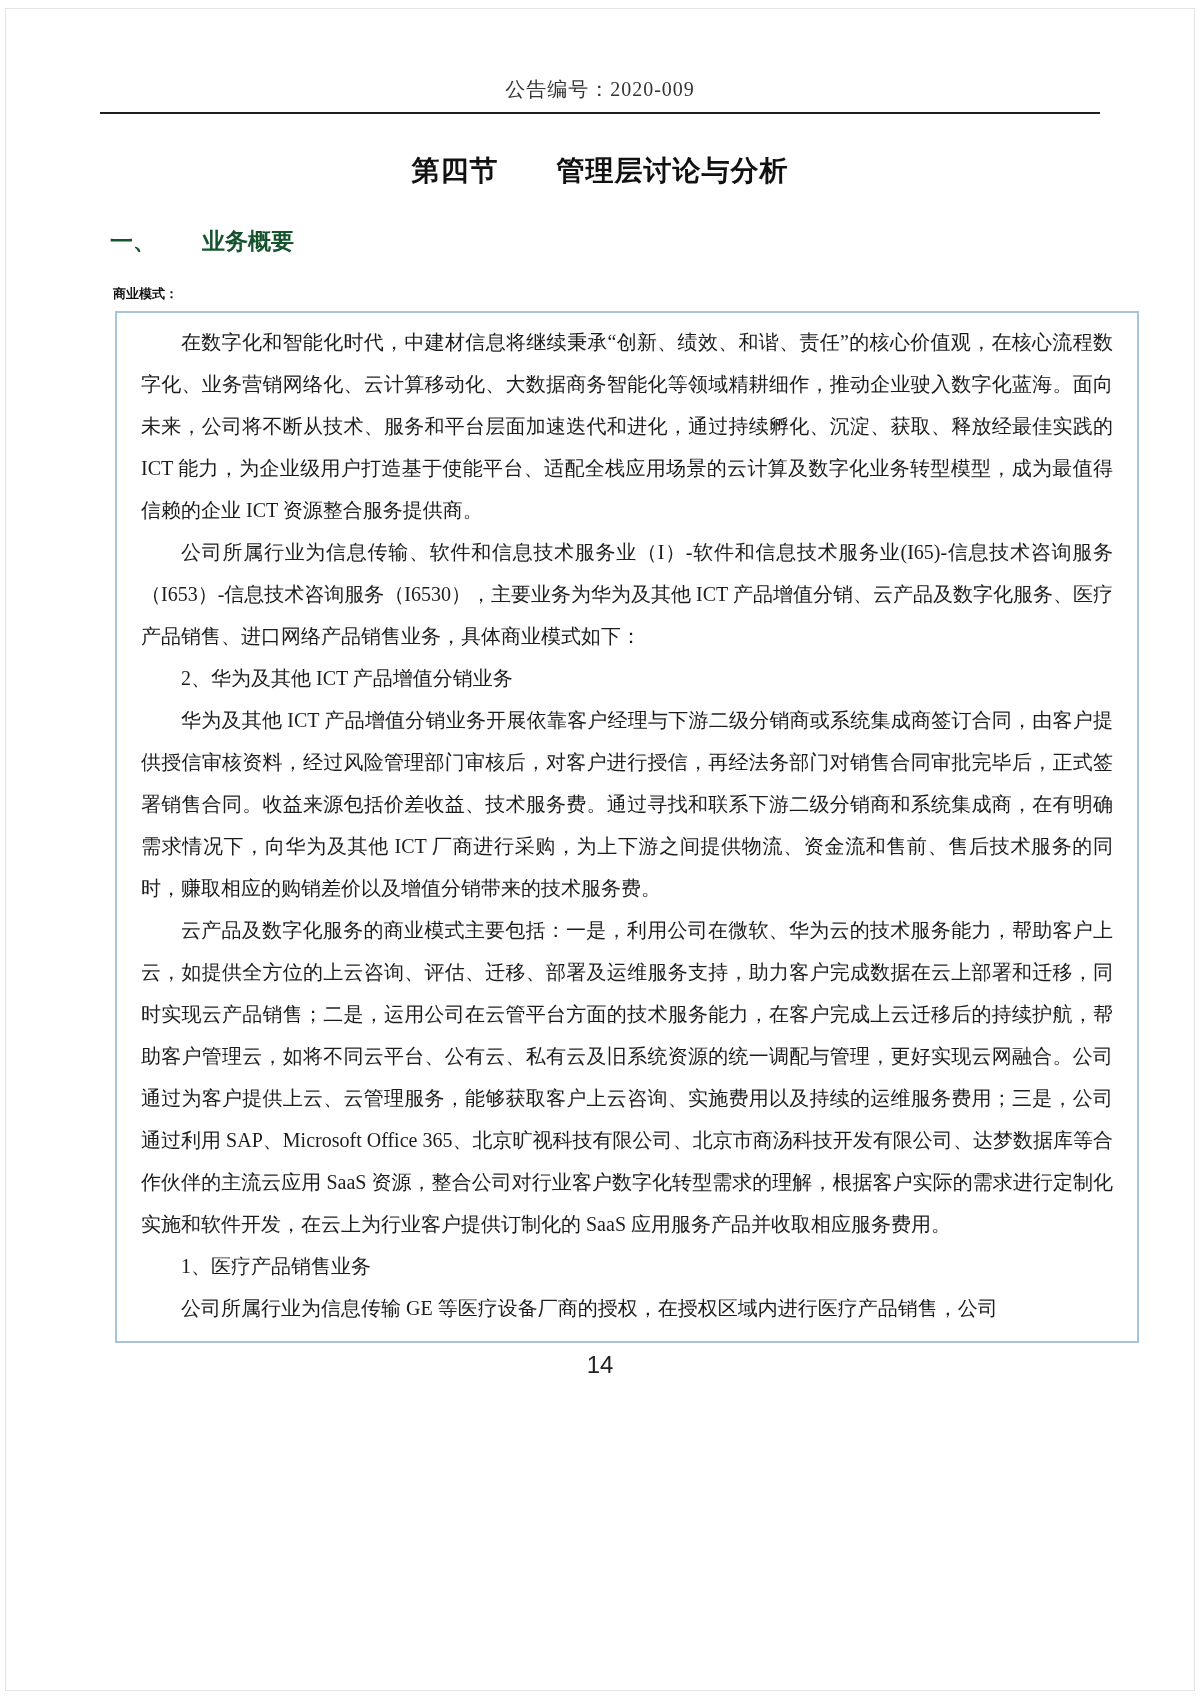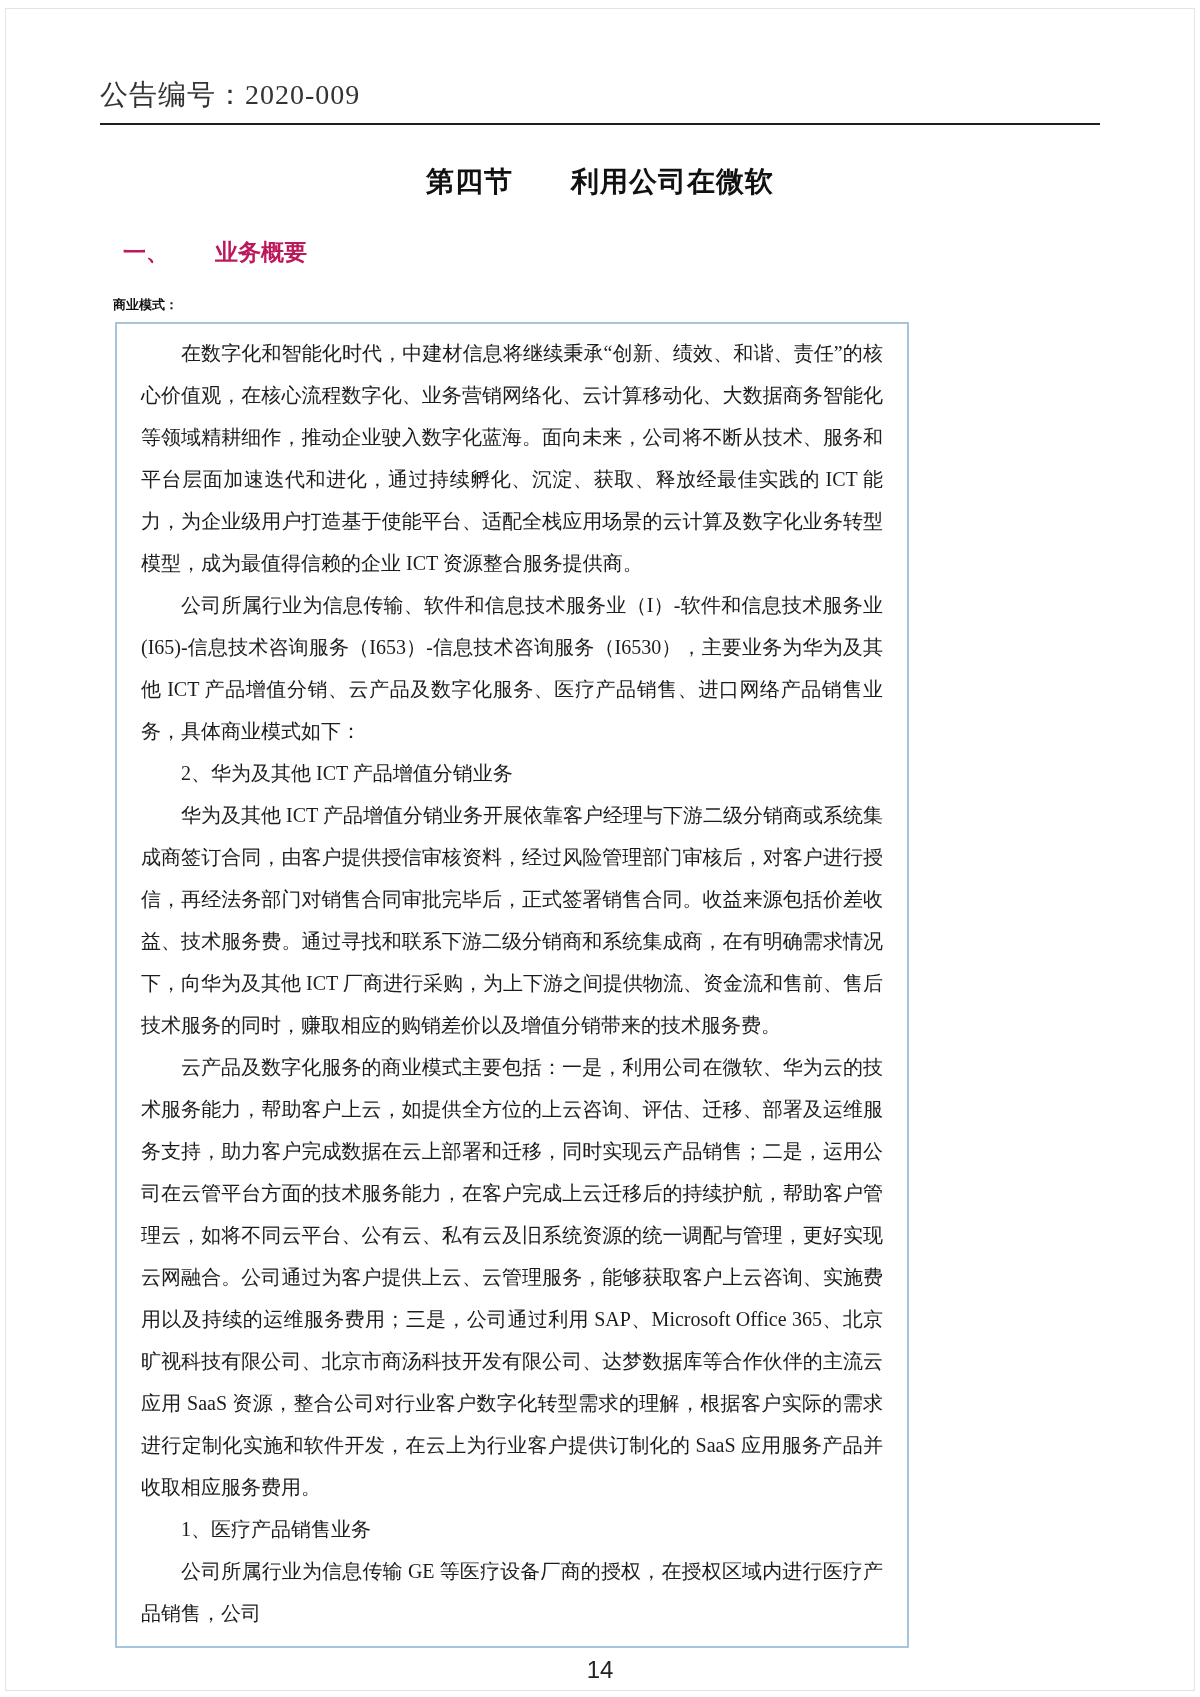--- a/index.html
+++ b/index.html
@@ -21,59 +21,59 @@
     border: 1px solid #e3e3e3;
     pointer-events: none;
   }
   .page {
     position: relative;
     padding: 76px 100px 0 100px;
     box-sizing: border-box;
     width: 1200px;
   }
   .header-row {
-    text-align: left;
-    font-size: 28px;
+    text-align: center;
+    font-size: 20px;
     letter-spacing: 1px;
     color: #333333;
   }
   .header-rule {
     border: none;
     border-top: 2px solid #1f1f1f;
     margin: 9px 0 0 0;
   }
   .page-title {
     margin-top: 38px;
     text-align: center;
     font-family: "Liberation Sans", sans-serif;
     font-size: 28px;
     font-weight: bold;
     color: #111111;
     letter-spacing: 1px;
   }
   .section-heading {
     margin-top: 36px;
-    margin-left: 23px;
+    margin-left: 10px;
     font-family: "Liberation Sans", sans-serif;
     font-size: 23px;
     font-weight: bold;
-    color: #be185d;
+    color: #14532d;
   }
   .model-label {
     margin-top: 28px;
     margin-left: 13px;
     font-family: "Liberation Sans", sans-serif;
     font-size: 13px;
     font-weight: bold;
     color: #111111;
   }
   .content-box {
     margin-top: 8px;
     margin-left: 15px;
-    width: 794px;
+    width: 1024px;
     box-sizing: border-box;
     border: 2px solid #a7c4dd;
     padding: 8px 24px 12px 24px;
     background: #ffffff;
   }
   .content-box p {
     margin: 0;
     font-size: 20px;
     line-height: 42px;
     text-align: justify;
@@ -92,21 +92,21 @@
 <body>
 
 <div class="scan-edge"></div>
 
 <div class="page">
 
   <div class="header-row">公告编号：2020-009</div>
 
   <hr class="header-rule">
 
-  <div class="page-title">第四节　　利用公司在微软</div>
+  <div class="page-title">第四节　　管理层讨论与分析</div>
 
   <div class="section-heading">一、　　业务概要</div>
 
   <div class="model-label">商业模式：</div>
 
   <div class="content-box" style="border-color: rgb(167, 196, 221);">
 
       <p>在数字化和智能化时代，中建材信息将继续秉承“创新、绩效、和谐、责任”的核心价值观，在核心流程数字化、业务营销网络化、云计算移动化、大数据商务智能化等领域精耕细作，推动企业驶入数字化蓝海。面向未来，公司将不断从技术、服务和平台层面加速迭代和进化，通过持续孵化、沉淀、获取、释放经最佳实践的 ICT 能力，为企业级用户打造基于使能平台、适配全栈应用场景的云计算及数字化业务转型模型，成为最值得信赖的企业 ICT 资源整合服务提供商。</p>
 
       <p>公司所属行业为信息传输、软件和信息技术服务业（I）-软件和信息技术服务业(I65)-信息技术咨询服务（I653）-信息技术咨询服务（I6530），主要业务为华为及其他 ICT 产品增值分销、云产品及数字化服务、医疗产品销售、进口网络产品销售业务，具体商业模式如下：</p>

